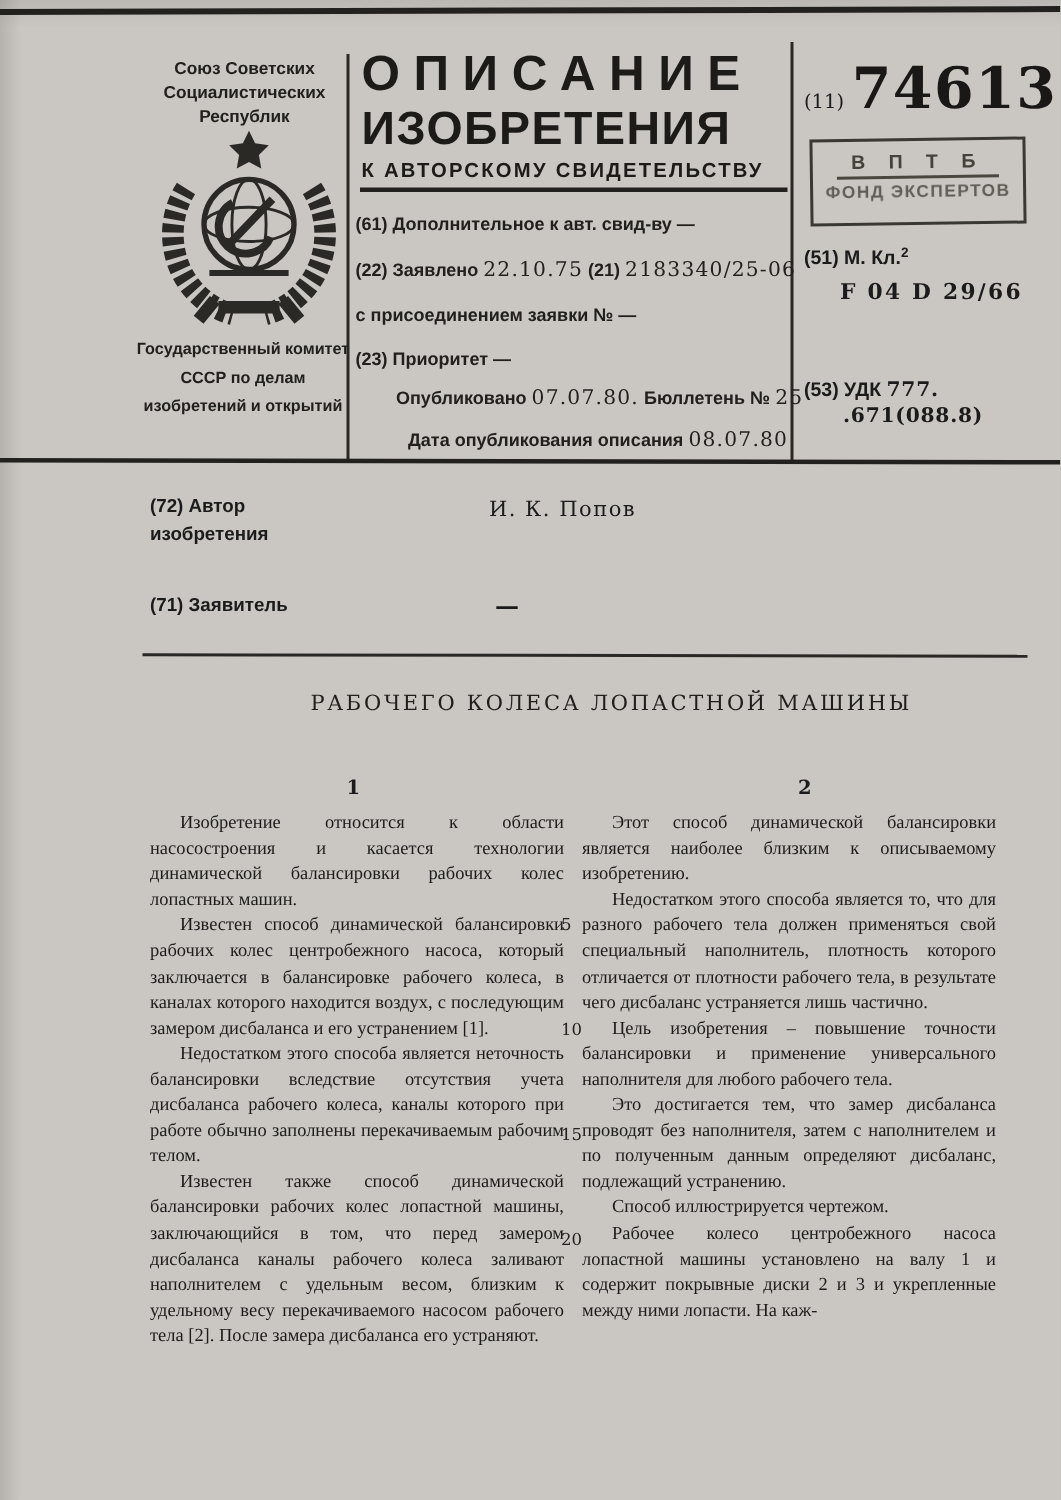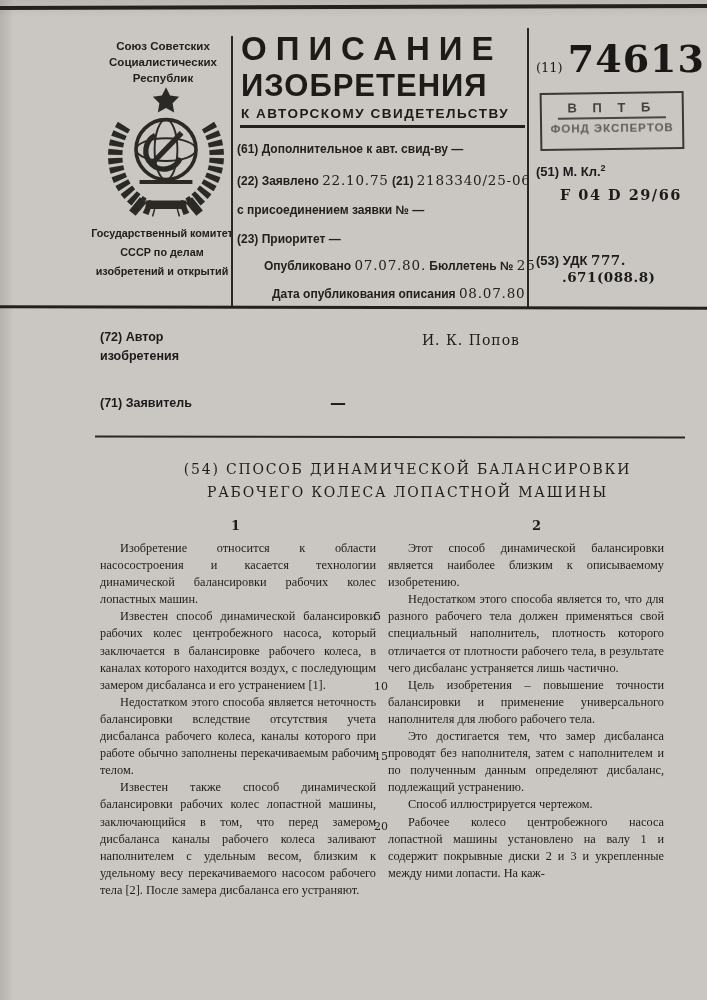--- a/index.html
+++ b/index.html
@@ -105,21 +105,21 @@
 
   .mkl { left: 536px; top: 163px; font-family: "Liberation Sans", sans-serif; font-weight: bold; font-size: 13px; white-space: nowrap; }
   .mkl sup { font-size: 9px; }
   .mkl-code { left: 560px; top: 186px; font-family: "DejaVu Serif", serif; font-weight: bold; font-size: 14.5px; letter-spacing: 1.5px; white-space: nowrap; }
   .udk { left: 536px; top: 252px; font-family: "Liberation Sans", sans-serif; font-weight: bold; font-size: 13px; white-space: nowrap; }
   .udk .val, .udk2 { font-family: "DejaVu Serif", serif; font-weight: bold; font-size: 13.5px; letter-spacing: 0.5px; }
   .udk2 { left: 562px; top: 269px; white-space: nowrap; }
 
   
   .author-label { left: 100px; top: 328px; width: 132px; font-family: "Liberation Sans", sans-serif; font-weight: bold; font-size: 12.5px; line-height: 1.5; }
-  .author-name  { left: 230px; top: 332px; width: 290px; text-align: right; font-size: 14px; letter-spacing: 1px; }
+  .author-name  { left: 230px; top: 332px; width: 290px; text-align: center; font-size: 14px; letter-spacing: 1px; }
   .applicant-label { left: 100px; top: 396px; font-family: "Liberation Sans", sans-serif; font-weight: bold; font-size: 12.5px; text-align: center; }
   .applicant-value { left: 330px; top: 394px; font-size: 16px; font-weight: bold; }
 
   
   .title54 {
     left: 135px; top: 458px; width: 545px;
     text-align: center;
     font-size: 14px; letter-spacing: 1.8px; line-height: 1.65;
     color: #201e1b;
   }
@@ -222,21 +222,20 @@
     <span class="val">777.</span>
   </div>
   <div class="abs udk2">.671(088.8)</div>
 
   <div class="abs author-label">(72) Автор изобретения</div>
   <div class="abs author-name">И. К. Попов</div>
   <div class="abs applicant-label">(71) Заявитель</div>
   <div class="abs applicant-value">—</div>
 
   <div class="abs title54">
-    <div>(54) СПОСОБ ДИНАМИЧЕСКОЙ БАЛАНСИРОВКИ</div>
     <div>РАБОЧЕГО КОЛЕСА ЛОПАСТНОЙ МАШИНЫ</div>
   </div>
 
   <div class="abs colnum colnum1">1</div>
   <div class="abs colnum colnum2">2</div>
 
   <div class="abs bodycol leftcol">
     <p>Изобретение относится к области насосостроения и касается технологии динамической балансировки рабочих колес лопастных машин.</p>
     <p>Известен способ динамической балансировки рабочих колес центробежного насоса, который заключается в балансировке рабочего колеса, в каналах которого находится воздух, с последующим замером дисбаланса и его устранением [1].</p>
     <p>Недостатком этого способа является неточность балансировки вследствие отсутствия учета дисбаланса рабочего колеса, каналы которого при работе обычно заполнены перекачиваемым рабочим телом.</p>

